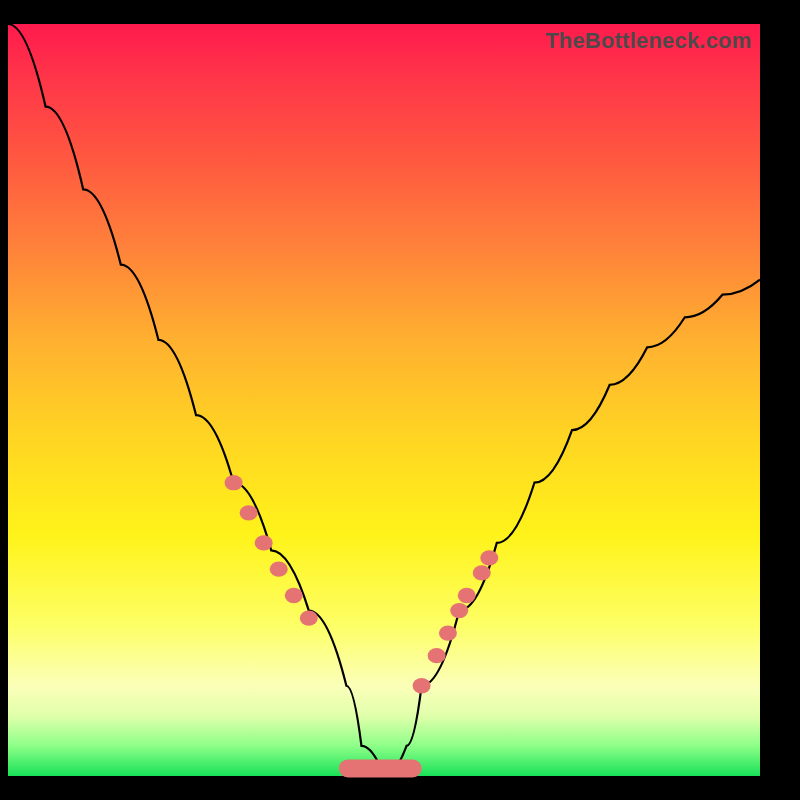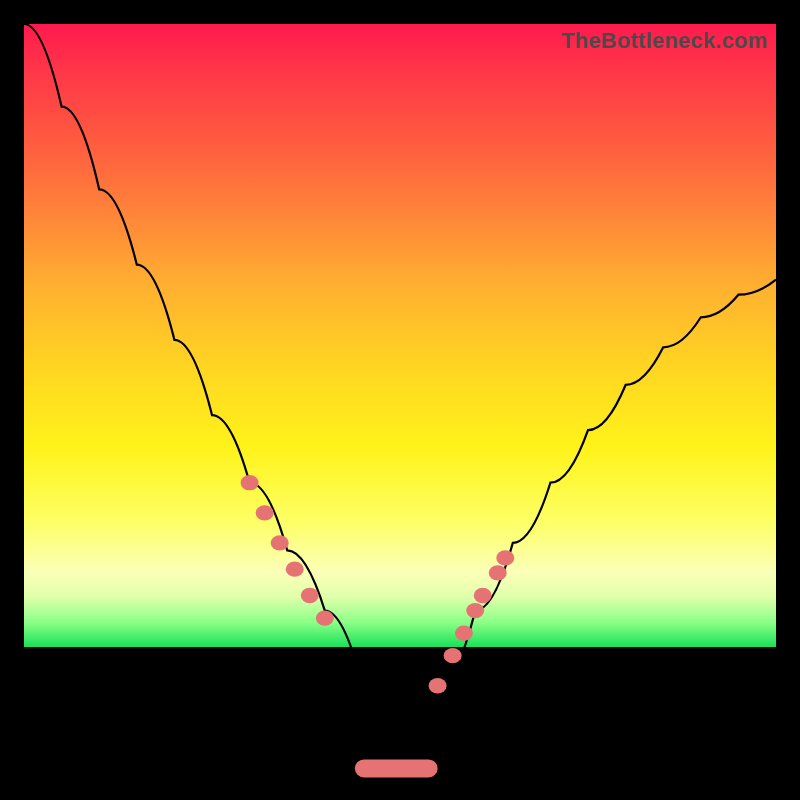--- a/index.html
+++ b/index.html
@@ -6,24 +6,24 @@
     margin: 0;
     padding: 0;
     width: 800px;
     height: 800px;
     background: #000;
     font-family: Arial, Helvetica, sans-serif;
     overflow: hidden;
   }
   .frame {
     position: absolute;
-    left: 24px;
+    left: 8px;
     top: 24px;
     width: 752px;
-    height: 623px;
+    height: 752px;
     background: linear-gradient(to bottom,
       #ff1a4d 0%,
       #ff3848 8%,
       #ff5840 18%,
       #ff833a 30%,
       #ffb030 42%,
       #ffd522 55%,
       #fff31a 68%,
       #fdff66 80%,
       #fbffb8 88%,

